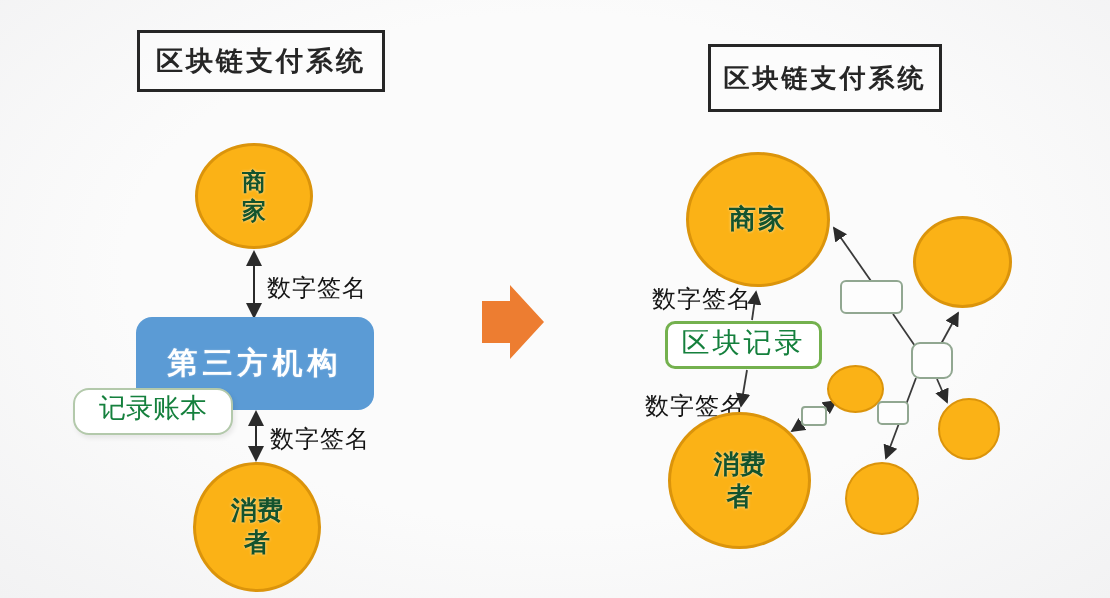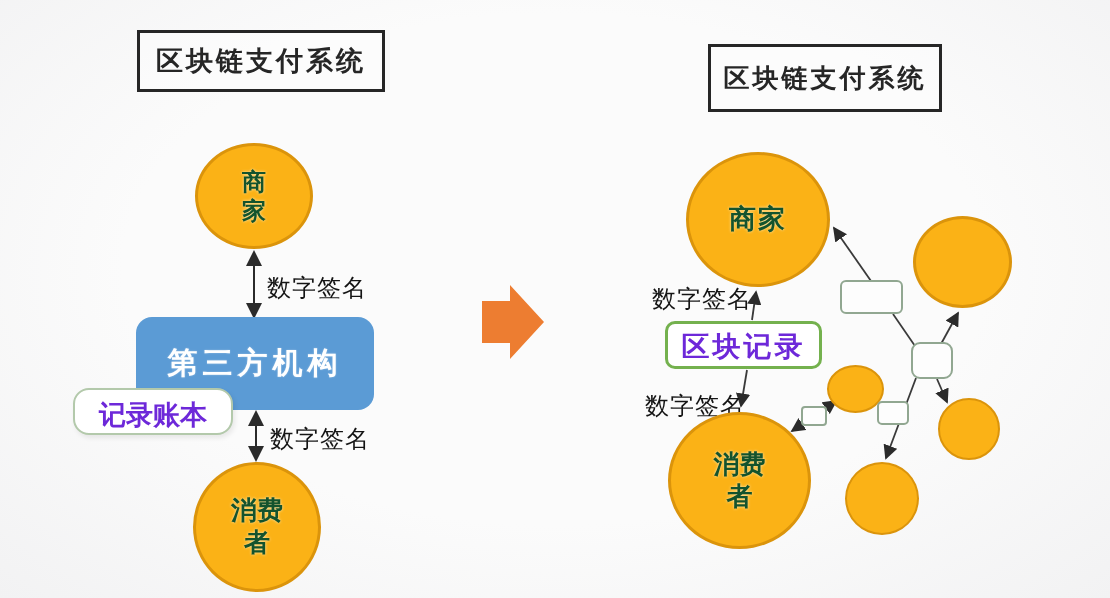--- a/index.html
+++ b/index.html
@@ -32,22 +32,22 @@
     text-shadow:0 0 3px rgba(255,245,215,.85);
   }
   .circle .wrap{line-height:1.22;}
   
   .whitebox{
     background:#fdfdfd;
     border:2px solid #91a791;
   }
   .note-box{
     background:#ffffff;
-    display:flex;align-items:flex-end;justify-content:center;
-    color:#6d28d9;font-weight:700;
+    display:flex;align-items:flex-start;justify-content:center;
+    color:#15803d;font-weight:400;
   }
   .blue-box{
     background:#5B9BD5;
     border-radius:16px;
     display:flex;align-items:center;justify-content:center;
     color:#fff;font-weight:600;letter-spacing:5px;
     font-size:30px;
     text-shadow:0 0 2px rgba(255,255,255,.4);
   }
   .sig-label{

